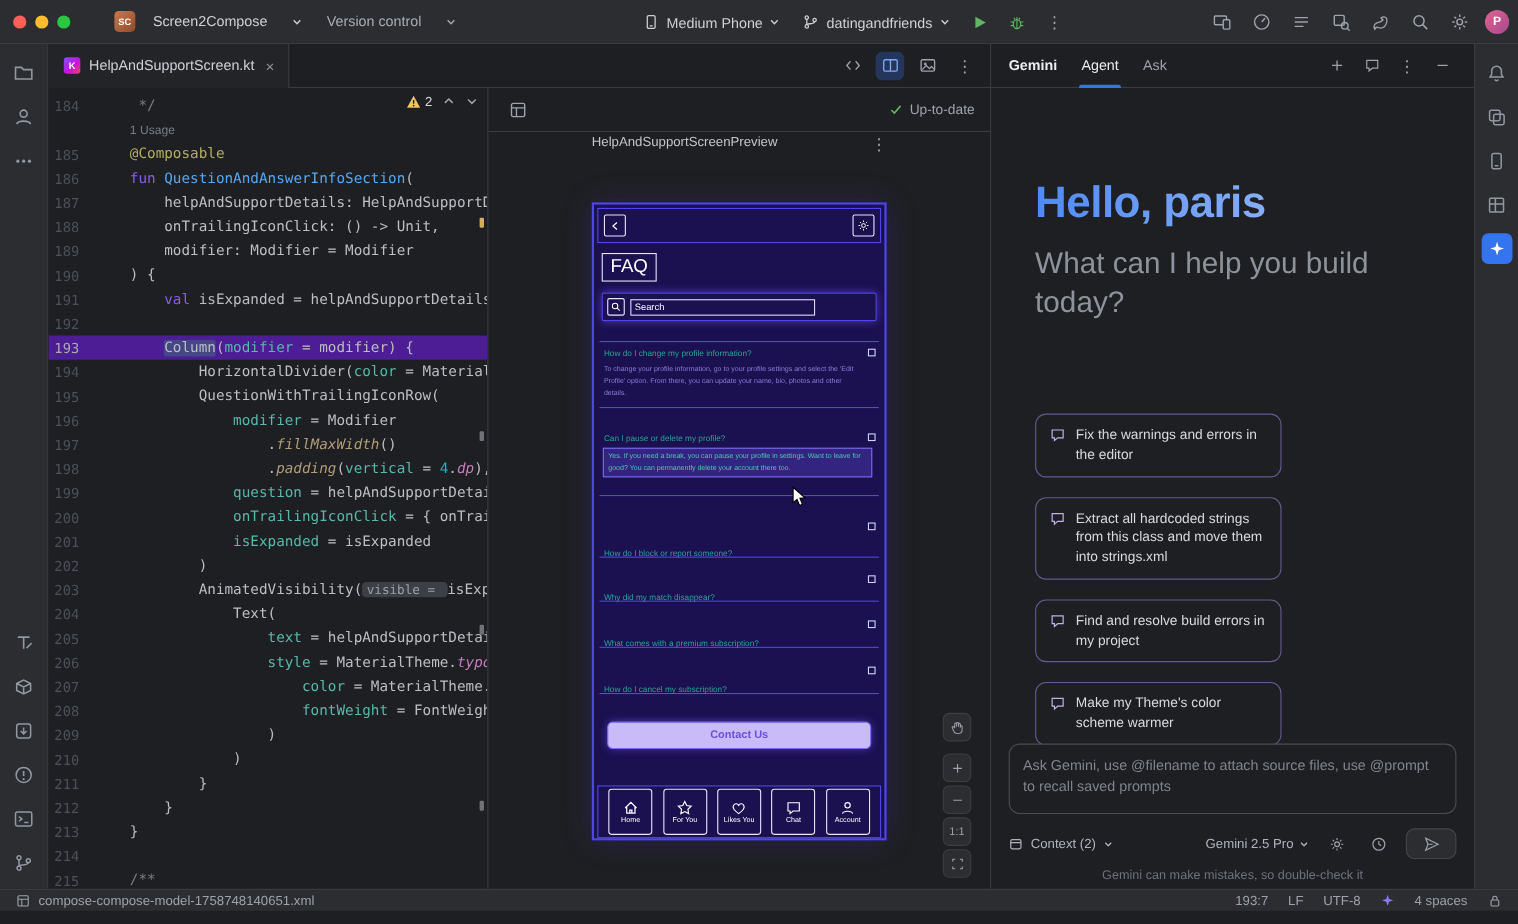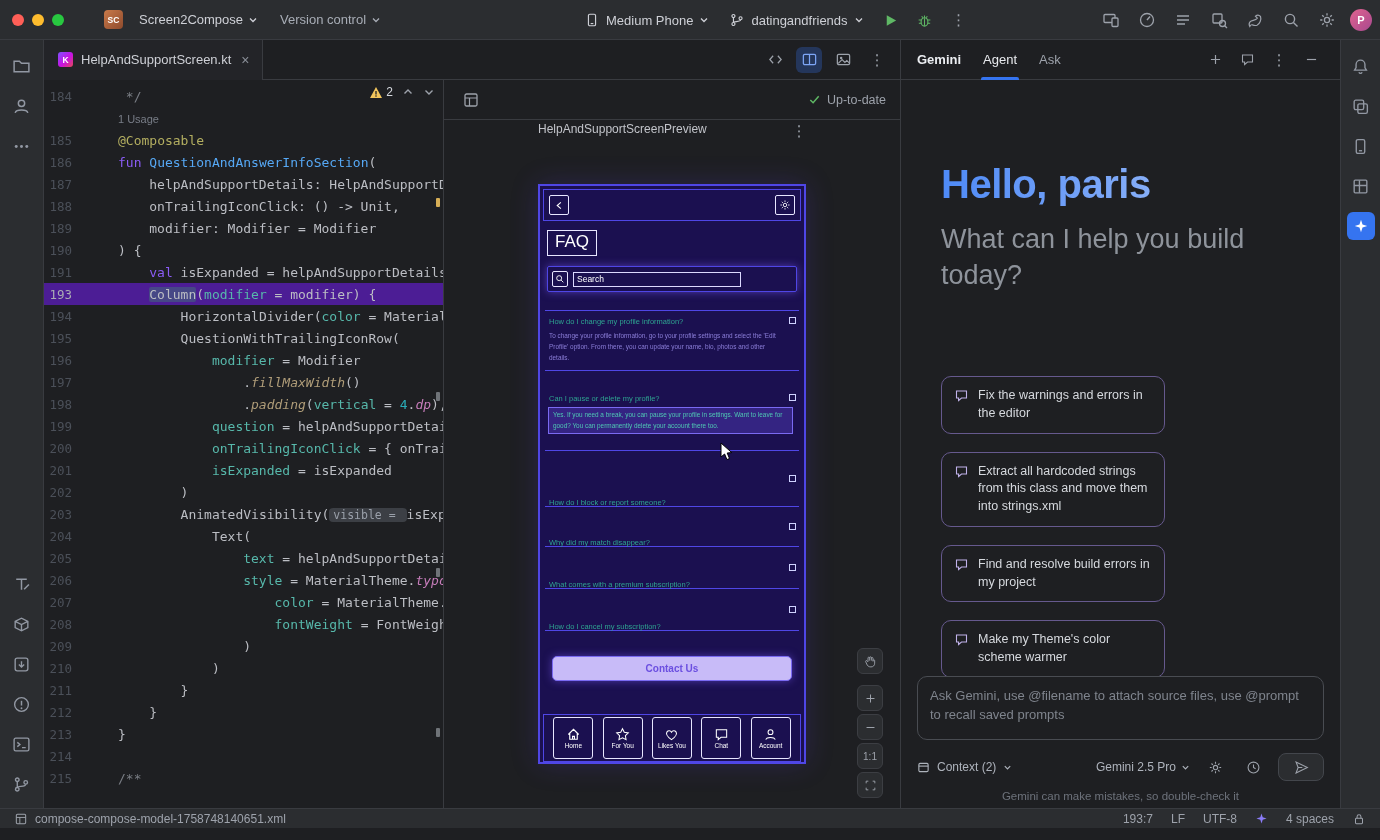--- a/index.html
+++ b/index.html
@@ -11,21 +11,21 @@
   .app{position:relative;width:1380px;height:840px;background:var(--bg);overflow:hidden}
   svg.ic{display:block;fill:none;stroke:currentColor}
 
   
   .titlebar{position:absolute;left:0;top:0;width:1380px;height:40px;background:var(--panel);border-bottom:1px solid var(--border);display:flex;align-items:center}
   .traffic{display:flex;gap:8px;padding:0 14px 0 12px}
   .tl{width:12px;height:12px;border-radius:50%}
   .tl.red{background:#ff5f57}.tl.yellow{background:#febc2e}.tl.green{background:#28c840}
   .proj{display:flex;align-items:center;gap:10px;margin-left:26px}
   .proj-icon{width:19px;height:19px;border-radius:4px;background:linear-gradient(135deg,#c97a4a,#8f4b2d);color:#fff;font-size:8.5px;font-weight:bold;display:flex;align-items:center;justify-content:center}
-  .tb-menu{display:flex;align-items:center;gap:5px;background:none;border:none;color:#ced0d6;font-size:13px;font-family:inherit;cursor:pointer;padding:4px 6px;border-radius:6px}
+  .tb-menu{display:flex;align-items:center;gap:22px;background:none;border:none;color:#ced0d6;font-size:13px;font-family:inherit;cursor:pointer;padding:4px 6px;border-radius:6px}
   .tb-menu.dim{color:#a8adb6}
   .run-center{position:absolute;left:578px;top:0;height:40px;display:flex;align-items:center;gap:8px}
   .run-center .tb-menu{gap:6px}
   .icbtn{background:none;border:none;color:var(--dim);cursor:pointer;display:flex;align-items:center;justify-content:center;width:26px;height:26px;border-radius:6px}
   .kebab{font-size:15px;color:var(--dim)}
   .tb-right{position:absolute;right:8px;top:0;height:40px;display:flex;align-items:center;gap:10px}
   .avatar{width:22px;height:22px;border-radius:50%;background:linear-gradient(135deg,#e0638f,#a8498f);color:#fff;font-size:11px;display:flex;align-items:center;justify-content:center;font-weight:bold}
 
   
   .stripe-l,.stripe-r{position:absolute;top:40px;height:768px;background:var(--panel);display:flex;flex-direction:column;align-items:center}
@@ -490,20 +490,21 @@
     <div class="code-lines">
         <div class="code-line"><span class="ln">184</span><span class="code" style="padding-left: 1ch;"><span class="tk-cmt">*/</span></span></div>
         <div class="code-line"><span class="ln"></span><span class="code"><span class="inlay">1 Usage</span></span></div>
         <div class="code-line"><span class="ln">185</span><span class="code" style="padding-left: 0ch;"><span class="tk-ann">@Composable</span></span></div>
         <div class="code-line"><span class="ln">186</span><span class="code" style="padding-left: 0ch;"><span class="tk-kw">fun </span><span class="tk-fn">QuestionAndAnswerInfoSection</span><span class="tk-def">(</span></span></div>
         <div class="code-line"><span class="ln">187</span><span class="code" style="padding-left: 4ch;"><span class="tk-def">helpAndSupportDetails: HelpAndSupportDetails,</span></span></div>
         <div class="code-line"><span class="ln">188</span><span class="code" style="padding-left: 4ch;"><span class="tk-def">onTrailingIconClick: () -&gt; Unit,</span></span></div>
         <div class="code-line"><span class="ln">189</span><span class="code" style="padding-left: 4ch;"><span class="tk-def">modifier: Modifier = Modifier</span></span></div>
         <div class="code-line"><span class="ln">190</span><span class="code" style="padding-left: 0ch;"><span class="tk-def">) {</span></span></div>
         <div class="code-line"><span class="ln">191</span><span class="code" style="padding-left: 4ch;"><span class="tk-kw">val </span><span class="tk-def">isExpanded = helpAndSupportDetails</span></span></div>
+        <div class="code-line"><span class="ln">192</span><span class="code" style="padding-left: 0ch;"></span></div>
         <div class="code-line active"><span class="ln">193</span><span class="code" style="padding-left: 4ch;"><span class="tk-hlword">Column</span><span class="tk-def">(</span><span class="tk-named">modifier</span><span class="tk-def"> = modifier) {</span></span></div>
         <div class="code-line"><span class="ln">194</span><span class="code" style="padding-left: 8ch;"><span class="tk-def">HorizontalDivider(</span><span class="tk-named">color</span><span class="tk-def"> = Material</span></span></div>
         <div class="code-line"><span class="ln">195</span><span class="code" style="padding-left: 8ch;"><span class="tk-def">QuestionWithTrailingIconRow(</span></span></div>
         <div class="code-line"><span class="ln">196</span><span class="code" style="padding-left: 12ch;"><span class="tk-named">modifier</span><span class="tk-def"> = Modifier</span></span></div>
         <div class="code-line"><span class="ln">197</span><span class="code" style="padding-left: 16ch;"><span class="tk-def">.</span><span class="tk-ext">fillMaxWidth</span><span class="tk-def">()</span></span></div>
         <div class="code-line"><span class="ln">198</span><span class="code" style="padding-left: 16ch;"><span class="tk-def">.</span><span class="tk-ext">padding</span><span class="tk-def">(</span><span class="tk-named">vertical</span><span class="tk-def"> = </span><span class="tk-num">4</span><span class="tk-def">.</span><span class="tk-prop">dp</span><span class="tk-def">),</span></span></div>
         <div class="code-line"><span class="ln">199</span><span class="code" style="padding-left: 12ch;"><span class="tk-named">question</span><span class="tk-def"> = helpAndSupportDetai</span></span></div>
         <div class="code-line"><span class="ln">200</span><span class="code" style="padding-left: 12ch;"><span class="tk-named">onTrailingIconClick</span><span class="tk-def"> = { onTrai</span></span></div>
         <div class="code-line"><span class="ln">201</span><span class="code" style="padding-left: 12ch;"><span class="tk-named">isExpanded</span><span class="tk-def"> = isExpanded</span></span></div>
         <div class="code-line"><span class="ln">202</span><span class="code" style="padding-left: 8ch;"><span class="tk-def">)</span></span></div>

